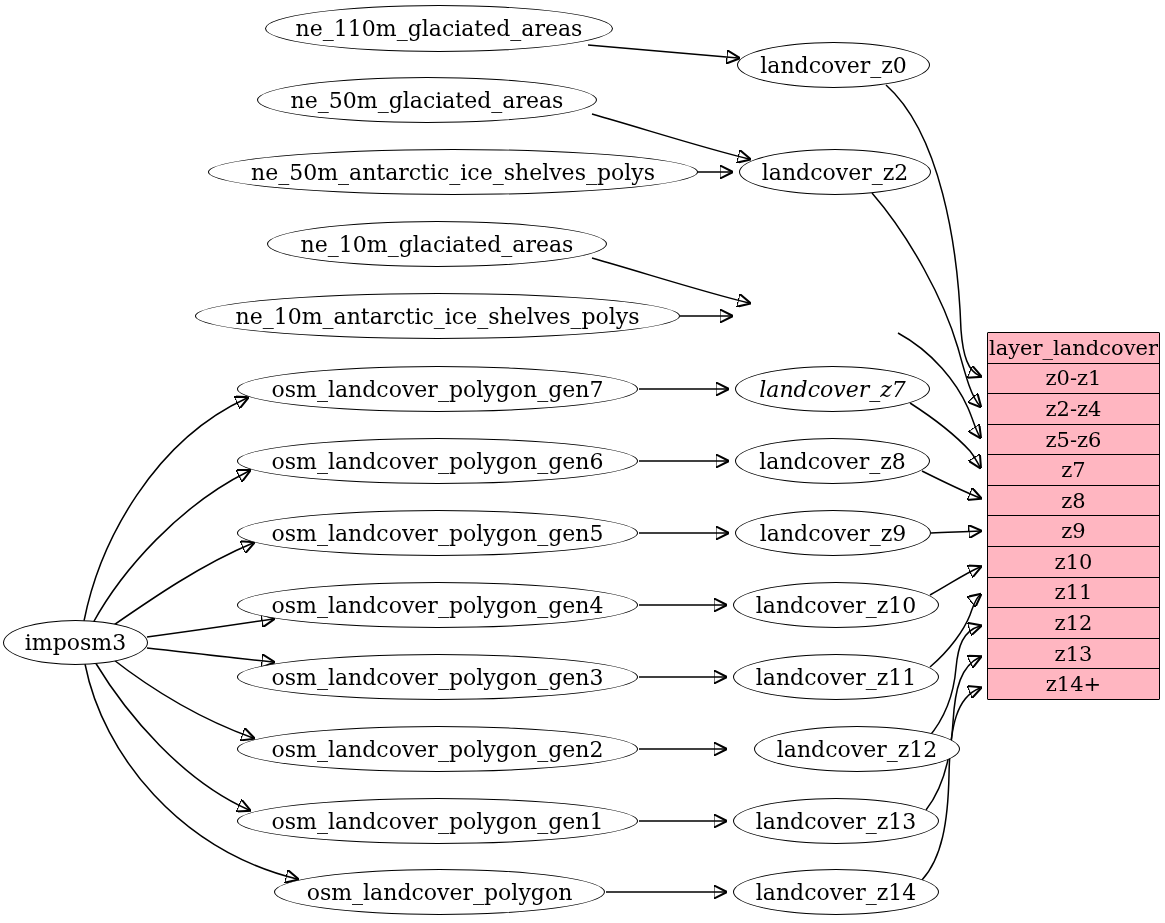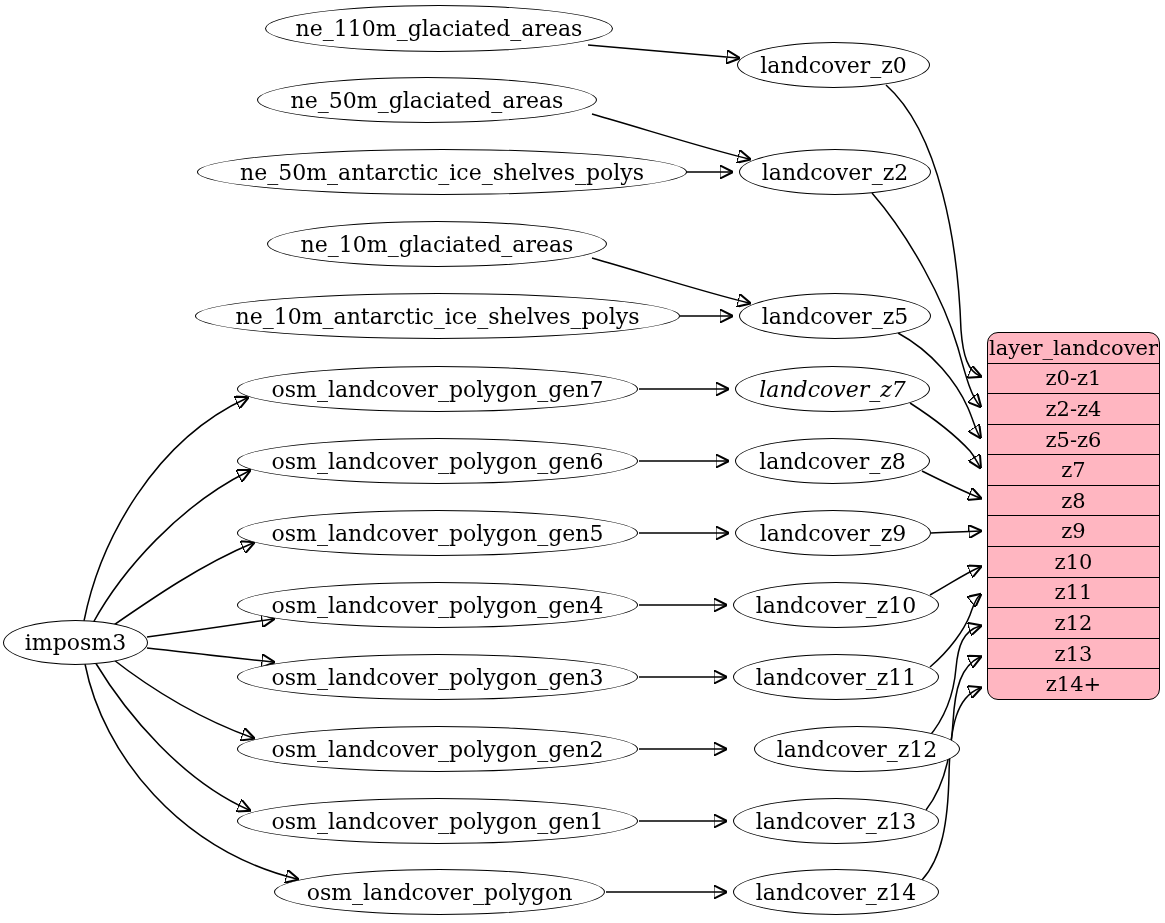--- a/index.html
+++ b/index.html
@@ -23,21 +23,21 @@
     white-space:nowrap;
     color:#000;
     z-index:2;
     text-align:right;
   }
   .record{
     position:absolute;
     box-sizing:border-box;
     background:#ffb6c1;
     border:1.5px solid #000;
-    border-radius:11px;
+    border-radius:1px;
     display:flex;flex-direction:column;
     overflow:hidden;
     z-index:2;
   }
   .record-row{
     flex:1 1 0;
     display:flex;align-items:center;justify-content:center;
     font-size:21px;
     white-space:nowrap;
     color:#000;
@@ -96,21 +96,21 @@
   <div class="node" style="left:3px;top:620px;width:145px;height:45px;">
     <span>imposm3</span>
   </div>
 
   <div class="node" style="left:265px;top:5px;width:348px;height:47px;">
     <span>ne_110m_glaciated_areas</span>
   </div>
   <div class="node" style="left:257px;top:77px;width:340px;height:46px;">
     <span>ne_50m_glaciated_areas</span>
   </div>
-  <div class="node" style="left:197px;top:149px;width:490px;height:46px;">
+  <div class="node" style="left:208px;top:149px;width:490px;height:46px;">
     <span>ne_50m_antarctic_ice_shelves_polys</span>
   </div>
   <div class="node" style="left:267px;top:221px;width:340px;height:46px;">
     <span>ne_10m_glaciated_areas</span>
   </div>
   <div class="node" style="left:195px;top:293px;width:485px;height:46px;">
     <span>ne_10m_antarctic_ice_shelves_polys</span>
   </div>
 
   <div class="node" style="left:237px;top:366px;width:401px;height:46px;">
@@ -136,23 +136,20 @@
   </div>
   <div class="node" style="left:274px;top:869px;width:331px;height:46px;">
     <span>osm_landcover_polygon</span>
   </div>
 
   <div class="node" style="left:737px;top:42px;width:193px;height:46px;">
     <span>landcover_z0</span>
   </div>
   <div class="node" style="left:739px;top:149px;width:192px;height:46px;">
     <span>landcover_z2</span>
-  </div>
-  <div class="node" style="left:739px;top:293px;width:192px;height:46px;">
-    <span>landcover_z5</span>
   </div>
   <div class="node" style="left:735px;top:366px;width:195px;height:46px;font-style:italic;">
     <span>landcover_z7</span>
   </div>
   <div class="node" style="left:735px;top:438px;width:195px;height:46px;">
     <span>landcover_z8</span>
   </div>
   <div class="node" style="left:735px;top:510px;width:196px;height:46px;">
     <span>landcover_z9</span>
   </div>

